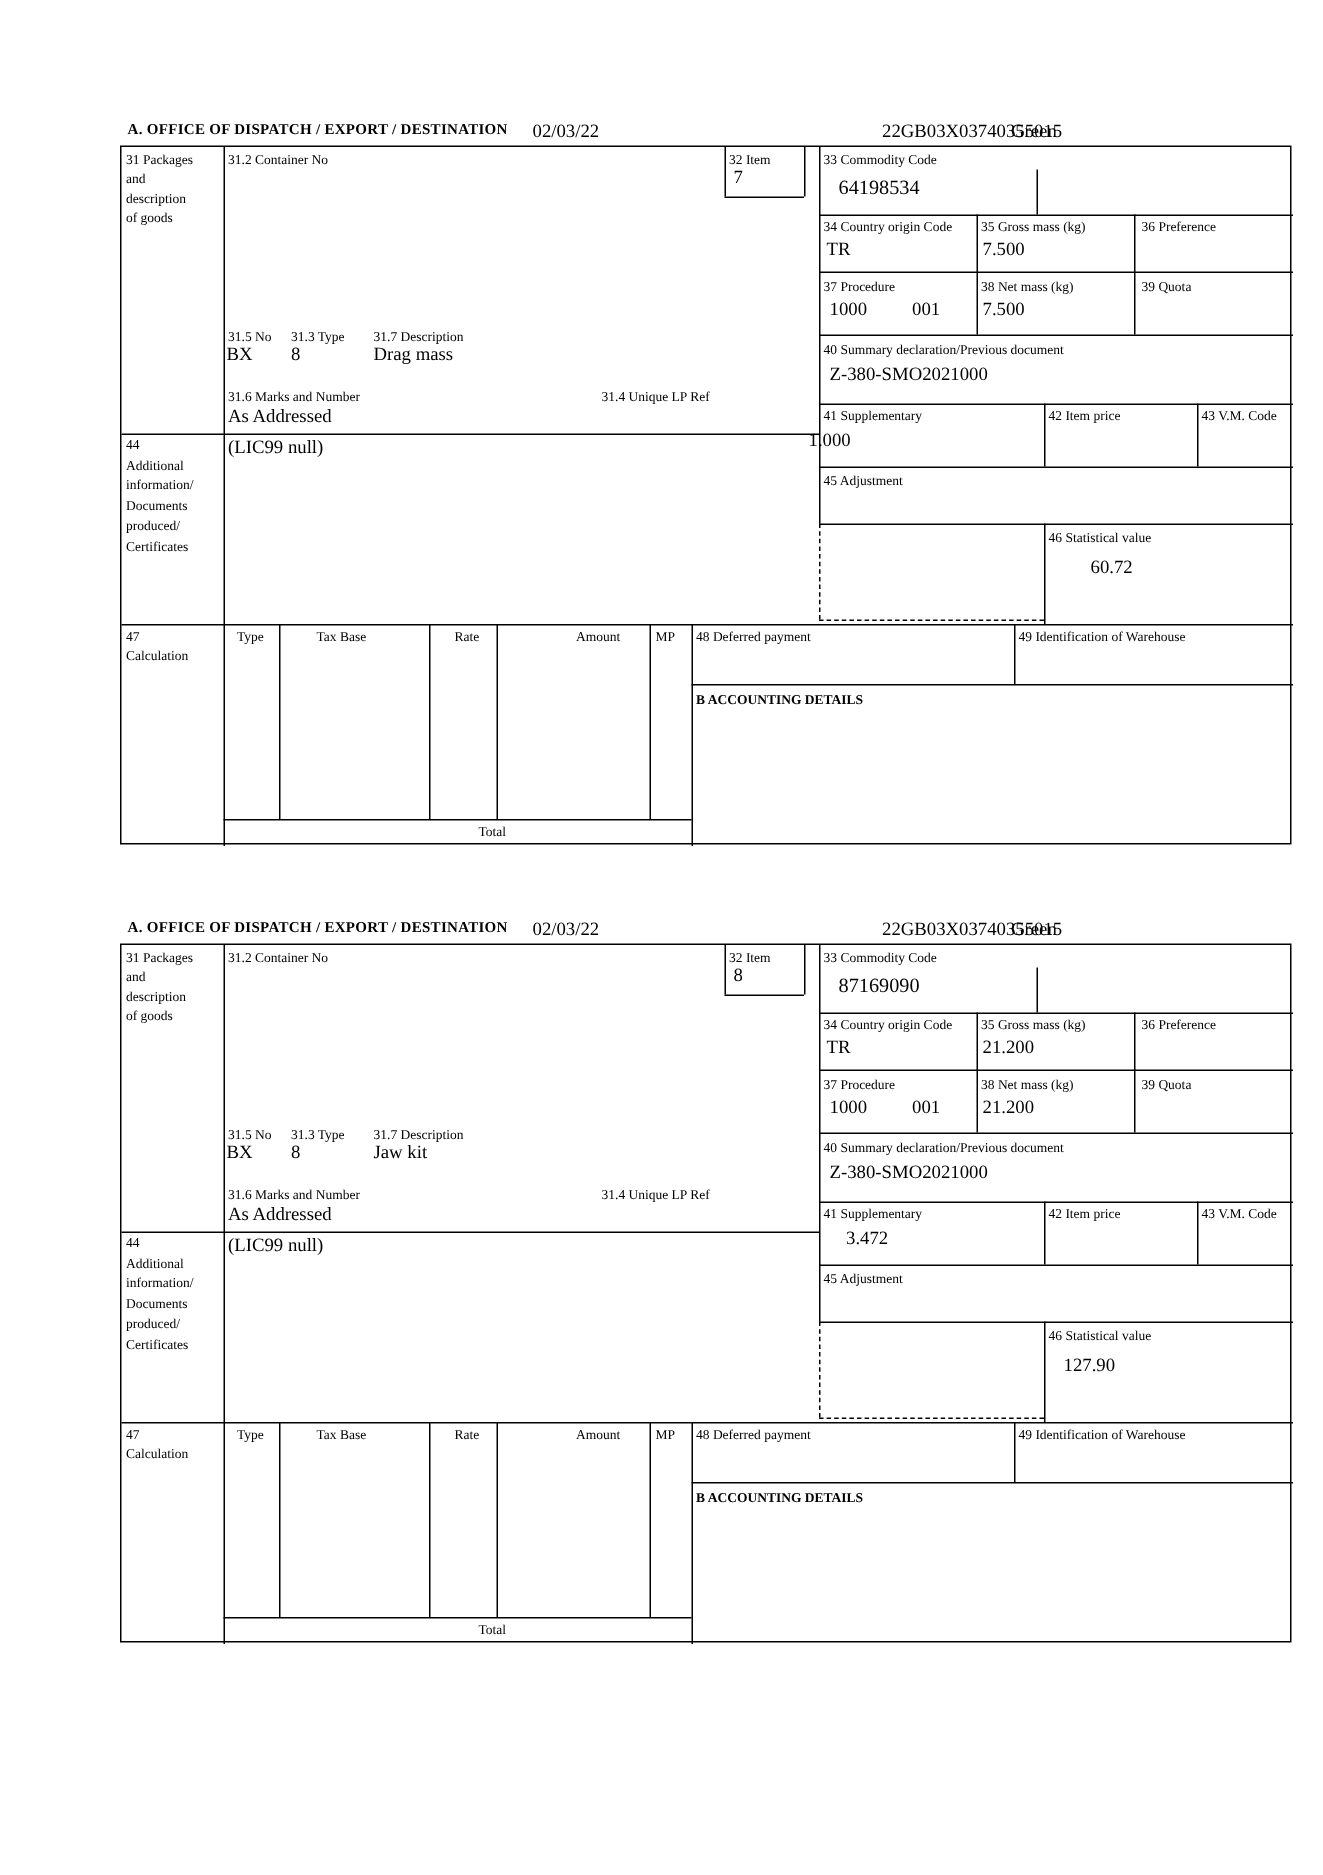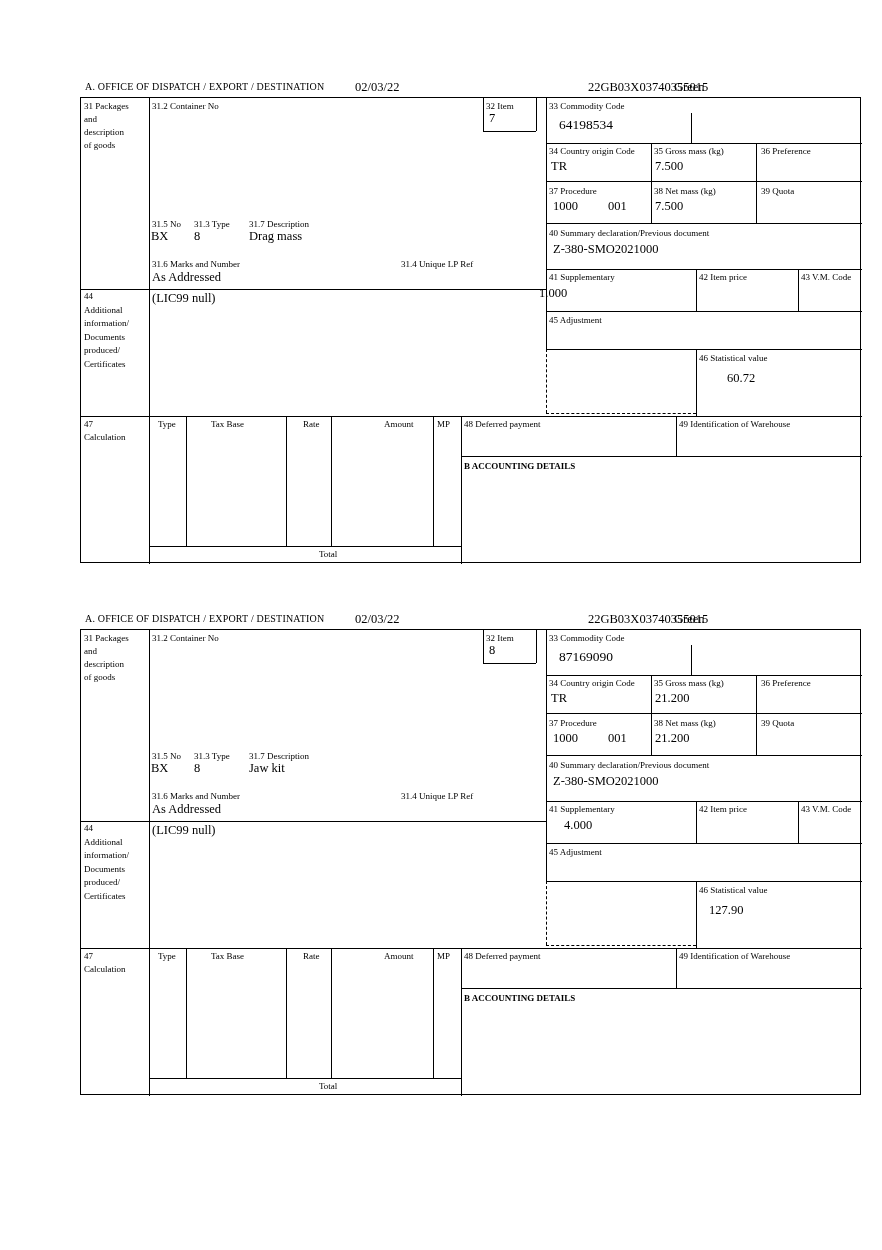--- a/index.html
+++ b/index.html
@@ -10,21 +10,21 @@
     overflow:hidden;
   }
   .block { position:absolute; left:0; width:882px; height:500px; }
   .box { position:absolute; left:80px; top:17px; width:781px; height:466px; border:1px solid #000; }
   .vl { position:absolute; width:0; border-left:1px solid #000; }
   .hl { position:absolute; height:0; border-top:1px solid #000; }
   .vl.dash { border-left:1px dashed #000; }
   .hl.dash { border-top:1px dashed #000; }
   .lbl { position:absolute; font-size:9px; line-height:1.25; white-space:nowrap; }
   .lbl.b { font-weight:bold; }
-  .hdrlbl { position:absolute; font-size:10px; font-weight:normal; white-space:nowrap; letter-spacing:0.2px; }
+  .hdrlbl { position:absolute; font-size:10px; font-weight:bold; white-space:nowrap; letter-spacing:0.2px; }
   .val { position:absolute; font-size:12.5px; white-space:nowrap; }
   .val.big { font-size:13.5px; }
 </style>
 </head>
 <body>
 
 <div class="block" style="top:80px">
 
   <span class="hdrlbl" style="left:85px;top:1px">A.  OFFICE OF DISPATCH / EXPORT / DESTINATION</span>
   <span class="val" style="left:355px;top:0px">02/03/22</span>
@@ -223,21 +223,21 @@
     <span class="val" style="left:168px;top:131px">Jaw kit</span>
 
     <span class="lbl" style="left:468px;top:130px">40 Summary declaration/Previous document</span>
     <span class="val" style="left:472px;top:144px">Z-380-SMO2021000</span>
 
     <span class="lbl" style="left:71px;top:161px">31.6 Marks and Number</span>
     <span class="lbl" style="left:320px;top:161px">31.4 Unique LP Ref</span>
     <span class="val" style="left:71px;top:172px">As Addressed</span>
 
     <span class="lbl" style="left:468px;top:174px">41 Supplementary</span>
-    <span class="val" style="left:483px;top:188px">4.000</span>
+    <span class="val" style="left:483px;top:188px">3.472</span>
     <span class="lbl" style="left:618px;top:174px">42 Item price</span>
     <span class="lbl" style="left:720px;top:174px">43 V.M. Code</span>
 
     <span class="val" style="left:71px;top:193px">(LIC99 null)</span>
 
     <span class="lbl" style="left:468px;top:217px">45 Adjustment</span>
 
     <span class="lbl" style="left:618px;top:255px">46 Statistical value</span>
     <span class="val" style="left:628px;top:273px">127.90</span>
 

